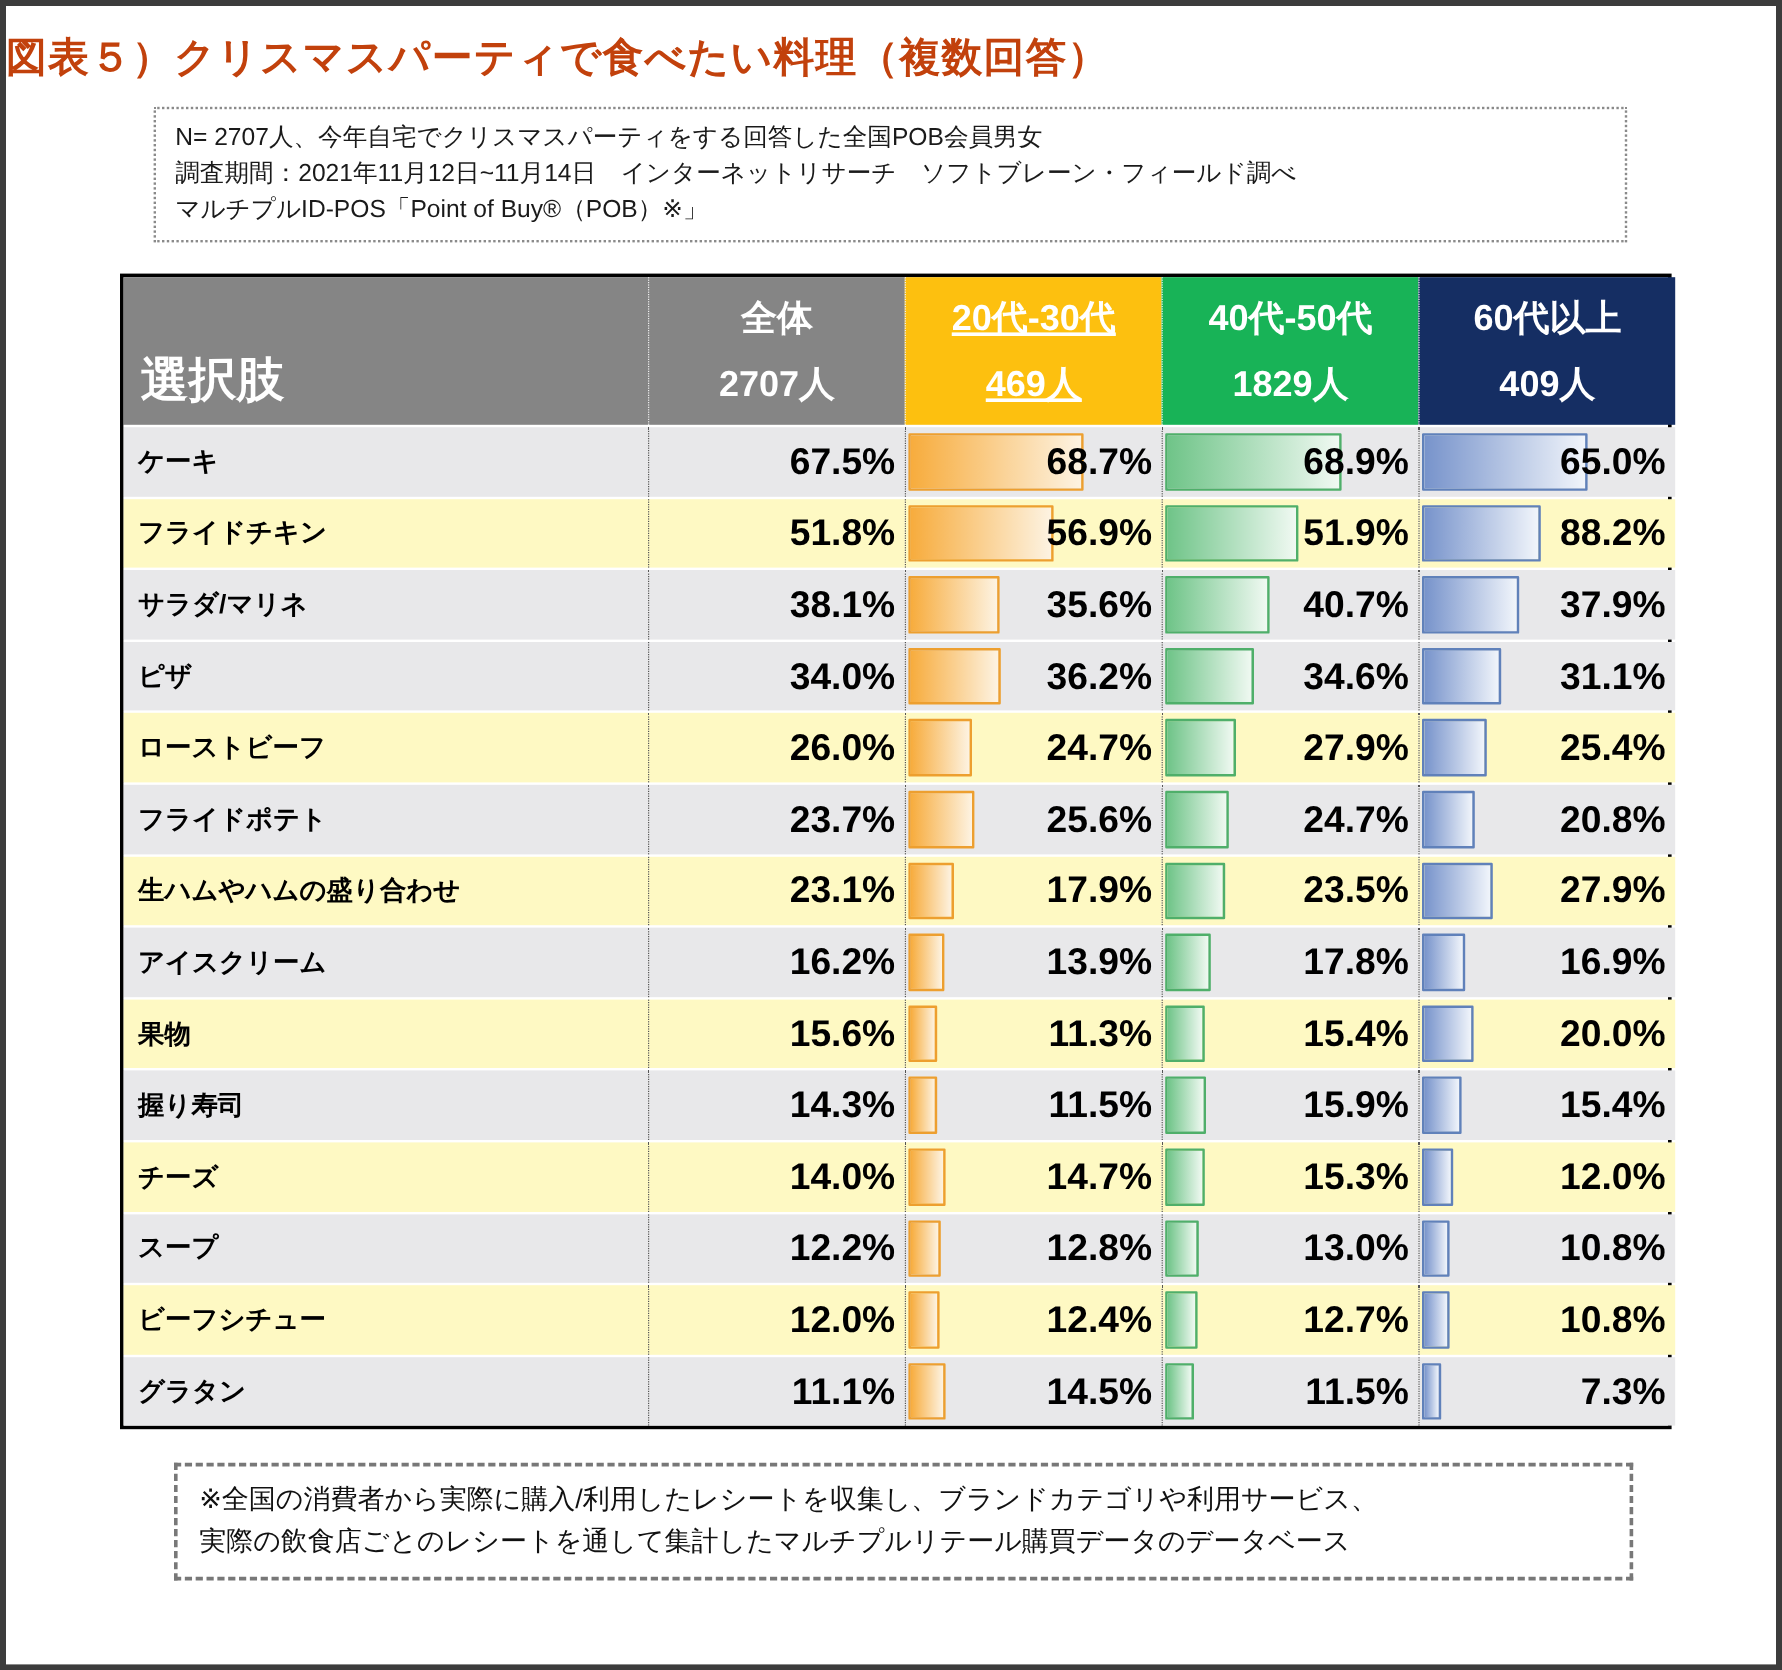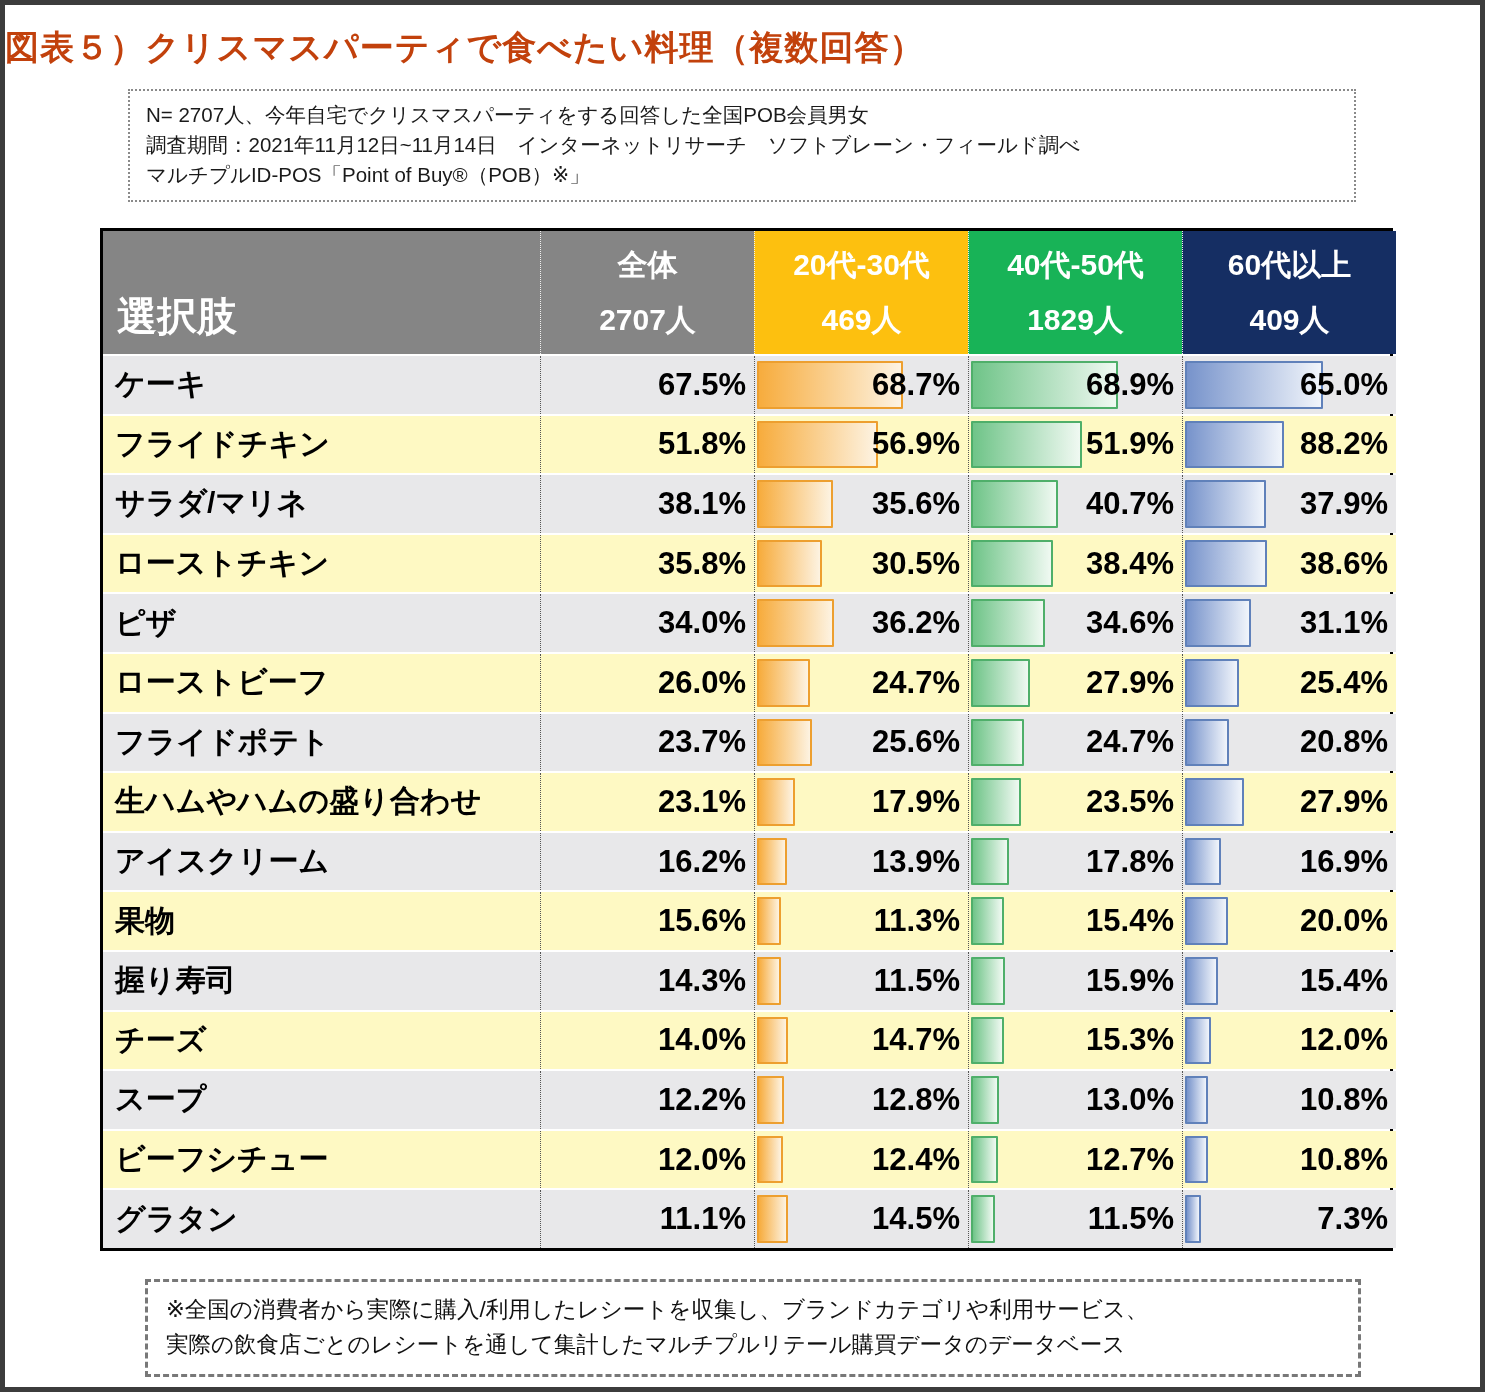--- a/index.html
+++ b/index.html
@@ -33,21 +33,21 @@
   }
   .hcellv{
     display:flex;flex-direction:column;align-items:center;justify-content:center;
     gap:14px;color:#fff;font-size:30px;font-weight:bold;
     border-left:1px dotted #f0f0f0;
   }
   .odd .cell{background:#e8e8ea;}
   .even .cell{background:#fef9c3;}
   .rowlabel{
     display:flex;align-items:center;padding-left:12px;
-    font-size:30px;font-weight:bold;color:#000;
+    font-size:22px;font-weight:bold;color:#000;
   }
   .vcell{
     display:flex;align-items:center;justify-content:flex-end;
     border-left:1px dotted #555;
   }
   .vtext{
     position:relative;z-index:2;font-size:31px;font-weight:bold;
     padding-right:8px;color:#000;white-space:nowrap;
   }
   .bar{
@@ -71,21 +71,21 @@
   <div>マルチプルID-POS「Point of Buy®（POB）※」</div>
 </div>
 
 <div class="datatable">
     <div class="trow thead">
       <div class="cell lbl hlabel">選択肢</div>
       <div class="cell val hcellv" style="background: rgb(133, 133, 133);">
         <div class="hline">全体</div>
         <div class="hline">2707人</div>
       </div>
-      <div class="cell val hcellv" style="background: rgb(253, 192, 15);">
+      <div class="cell val hcellv" style="background: rgb(253, 192, 15); text-decoration: underline;">
         <div class="hline">20代-30代</div>
         <div class="hline">469人</div>
       </div>
       <div class="cell val hcellv" style="background: rgb(24, 179, 87);">
         <div class="hline">40代-50代</div>
         <div class="hline">1829人</div>
       </div>
       <div class="cell val hcellv" style="background: rgb(21, 46, 99);">
         <div class="hline">60代以上</div>
         <div class="hline">409人</div>
@@ -136,38 +136,20 @@
         <div class="bar" style="width: 35.6%; border: 2px solid rgb(237, 159, 47); background: linear-gradient(90deg, rgb(247, 172, 61) 0%, rgb(253, 243, 226) 100%);"></div>
         <div class="vtext">35.6%</div>
       </div>
       <div class="cell val vcell">
         <div class="bar" style="width: 40.7%; border: 2px solid rgb(79, 175, 106); background: linear-gradient(90deg, rgb(111, 196, 136) 0%, rgb(240, 249, 242) 100%);"></div>
         <div class="vtext">40.7%</div>
       </div>
       <div class="cell val vcell">
         <div class="bar" style="width: 37.9%; border: 2px solid rgb(96, 129, 186); background: linear-gradient(90deg, rgb(119, 147, 203) 0%, rgb(241, 245, 251) 100%);"></div>
         <div class="vtext">37.9%</div>
-      </div>
-    </div>
-    <div class="trow even">
-      <div class="cell lbl rowlabel">ローストチキン</div>
-      <div class="cell val vcell">
-        <div class="vtext">35.8%</div>
-      </div>
-      <div class="cell val vcell">
-        <div class="bar" style="width: 30.5%; border: 2px solid rgb(237, 159, 47); background: linear-gradient(90deg, rgb(247, 172, 61) 0%, rgb(253, 243, 226) 100%);"></div>
-        <div class="vtext">30.5%</div>
-      </div>
-      <div class="cell val vcell">
-        <div class="bar" style="width: 38.4%; border: 2px solid rgb(79, 175, 106); background: linear-gradient(90deg, rgb(111, 196, 136) 0%, rgb(240, 249, 242) 100%);"></div>
-        <div class="vtext">38.4%</div>
-      </div>
-      <div class="cell val vcell">
-        <div class="bar" style="width: 38.6%; border: 2px solid rgb(96, 129, 186); background: linear-gradient(90deg, rgb(119, 147, 203) 0%, rgb(241, 245, 251) 100%);"></div>
-        <div class="vtext">38.6%</div>
       </div>
     </div>
     <div class="trow odd">
       <div class="cell lbl rowlabel">ピザ</div>
       <div class="cell val vcell">
         <div class="vtext">34.0%</div>
       </div>
       <div class="cell val vcell">
         <div class="bar" style="width: 36.2%; border: 2px solid rgb(237, 159, 47); background: linear-gradient(90deg, rgb(247, 172, 61) 0%, rgb(253, 243, 226) 100%);"></div>
         <div class="vtext">36.2%</div>

